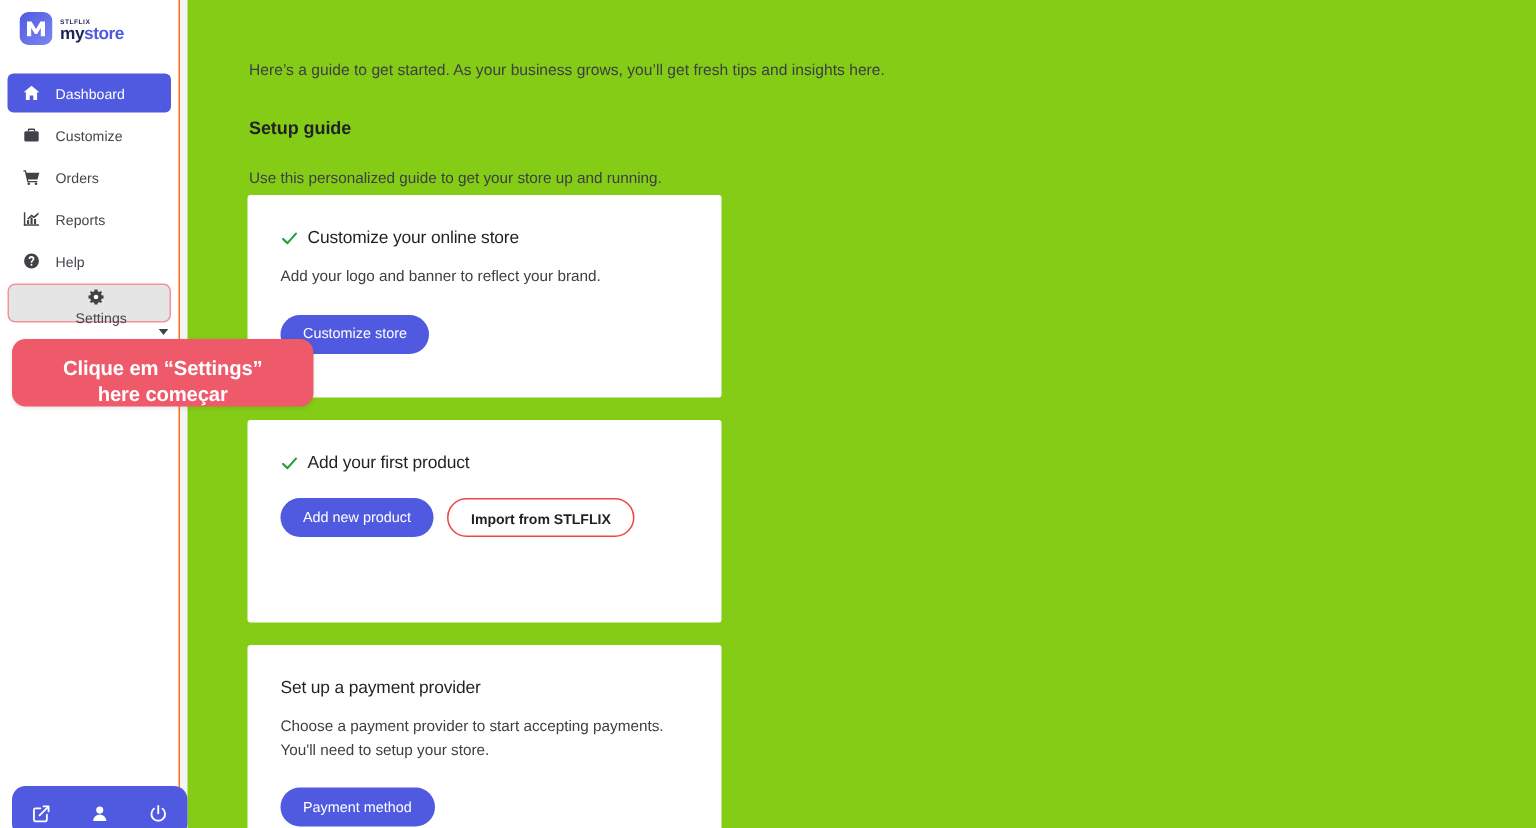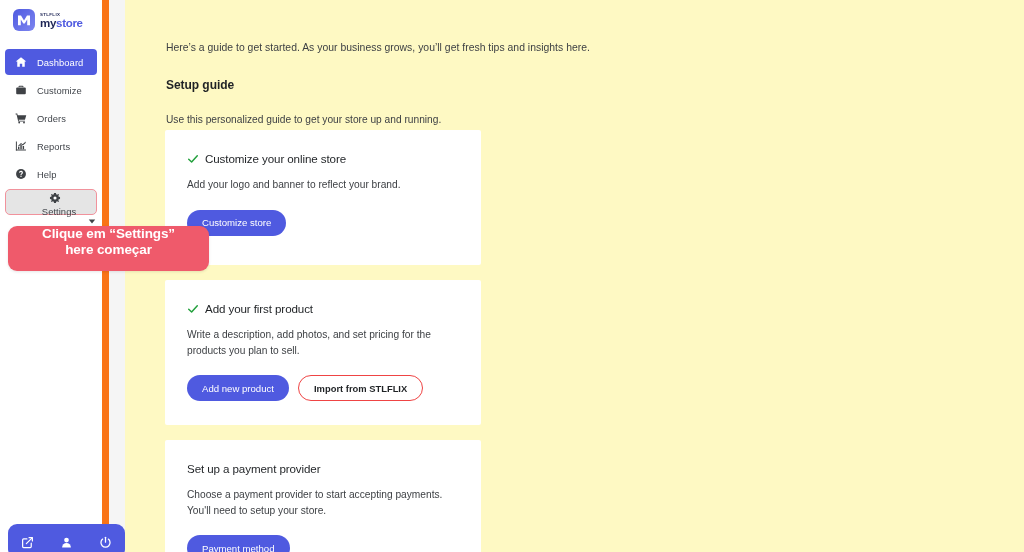--- a/index.html
+++ b/index.html
@@ -14,24 +14,24 @@
     font-family: "Liberation Sans", sans-serif;
     background: #f5f5f5;
     color: #202223;
     position: relative;
   }
 
   
   #sidebar {
     position: absolute;
     left: 0; top: 0;
-    width: 109px;
+    width: 120px;
     height: 552px;
     background: #ffffff;
-    border-right: 7px solid #f97316;
+    border-right: 1px solid #f97316;
     z-index: 5;
   }
 
   #brand {
     display: flex;
     align-items: center;
     gap: 5px;
     padding: 7px 0 0 13px;
     height: 36px;
   }
@@ -105,21 +105,21 @@
   
   #callout {
     position: absolute;
     left: 8px;
     top: 226px;
     width: 201px;
     height: 45px;
     background: #ef5a6b;
     border-radius: 9px;
     display: flex;
-    align-items: flex-start;
+    align-items: flex-end;
     justify-content: center;
     text-align: center;
     z-index: 40;
     box-shadow: 0 1px 3px rgba(0,0,0,0.10);
   }
   #callout .callout-text {
     color: #ffffff;
     font-size: 13.5px;
     font-weight: bold;
     line-height: 1.22;
@@ -149,21 +149,21 @@
     cursor: pointer;
     height: 100%;
   }
 
   
   #main {
     position: absolute;
     left: 125px; top: 0;
     width: 899px;
     height: 552px;
-    background: #fef9c3;
+    background: #84cc16;
     overflow: hidden;
   }
 
   #intro {
     position: absolute;
     left: 41px;
     top: 42px;
     font-size: 10.4px;
     color: #3c3f43;
     letter-spacing: 0.02px;
@@ -415,21 +415,20 @@
 
     <article class="card">
       <div class="card-title-row">
         <span class="card-status-icon">
           <svg width="12" height="12" viewBox="0 0 14 14" fill="none" stroke="#22a03c" stroke-width="1.7" stroke-linecap="round" stroke-linejoin="round">
             <path d="M2 7.4 L5.4 10.6 L12 3.2"></path>
           </svg>
         </span>
         <h3 class="card-title">Add your first product</h3>
       </div>
-      <p class="card-desc">Write a description, add photos, and set pricing for the products you plan to sell.</p>
       <div class="card-actions">
         <button class="btn btn-primary">Add new product</button>
         <button class="btn btn-outline">Import from STLFLIX</button>
       </div>
     </article>
 
     <article class="card">
       <div class="card-title-row">
         <h3 class="card-title">Set up a payment provider</h3>
       </div>

